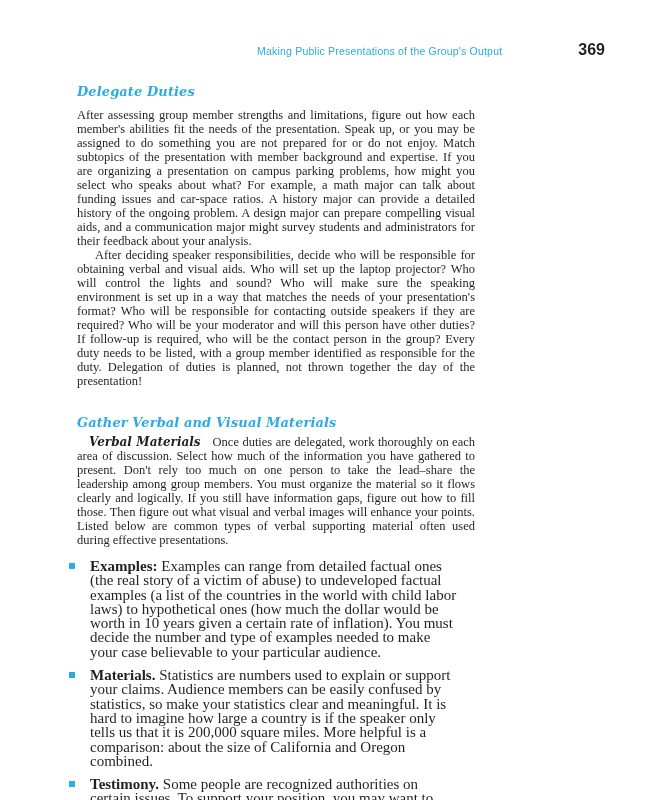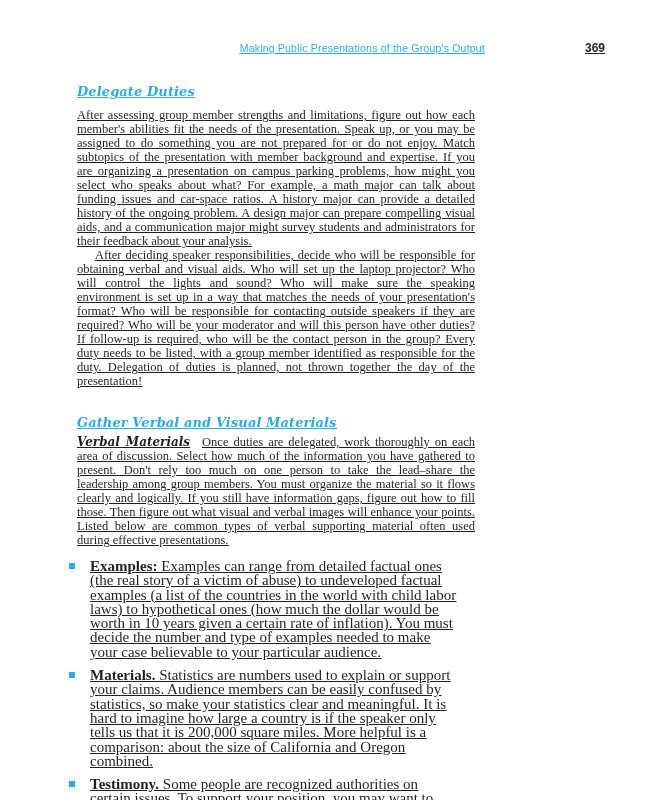--- a/index.html
+++ b/index.html
@@ -1,19 +1,19 @@
 <!DOCTYPE html>
 <html style="--accent: #2aabe2; --text: #231f20;"><head>
 <meta charset="utf-8">
 <style>
   :root {
     --accent: #2aabe2;
     --text: #231f20;
   }
-  * { margin: 0; padding: 0; box-sizing: border-box; text-decoration: underline; }
+  * { margin: 0; padding: 0; box-sizing: border-box; }
   html, body { background: #ffffff; }
   body {
     width: 645px;
     height: 800px;
     position: relative;
     font-family: "Liberation Serif", serif;
     color: var(--text);
     overflow: hidden;
   }
   .page {
@@ -32,22 +32,22 @@
     font-family: "Liberation Sans", sans-serif;
   }
   .rh-title {
     flex: 1;
     text-align: right;
     font-size: 10.5px;
     letter-spacing: 0.2px;
     color: var(--accent);
   }
   .rh-num {
-    margin-left: 100px;
-    font-size: 12px;
+    margin-left: 76px;
+    font-size: 16px;
     font-weight: bold;
     color: var(--text);
   }
   
   .content {
     position: absolute;
     left: 77px;
     top: 0;
     width: 398px;
   }
@@ -66,20 +66,21 @@
     line-height: 14px;
     text-align: justify;
   }
   .indent { text-indent: 18px; }
   .runin-label {
     font-family: "DejaVu Serif", serif;
     font-style: italic;
     font-weight: bold;
     font-size: 12px;
     margin-right: 12px;
+    margin-left: 12px;
   }
   .bullet-list {
     list-style: none;
     margin-top: 12px;
   }
   .bullet-item {
     position: relative;
     margin-left: -8px;
     padding-left: 21px;
     font-size: 15px;

